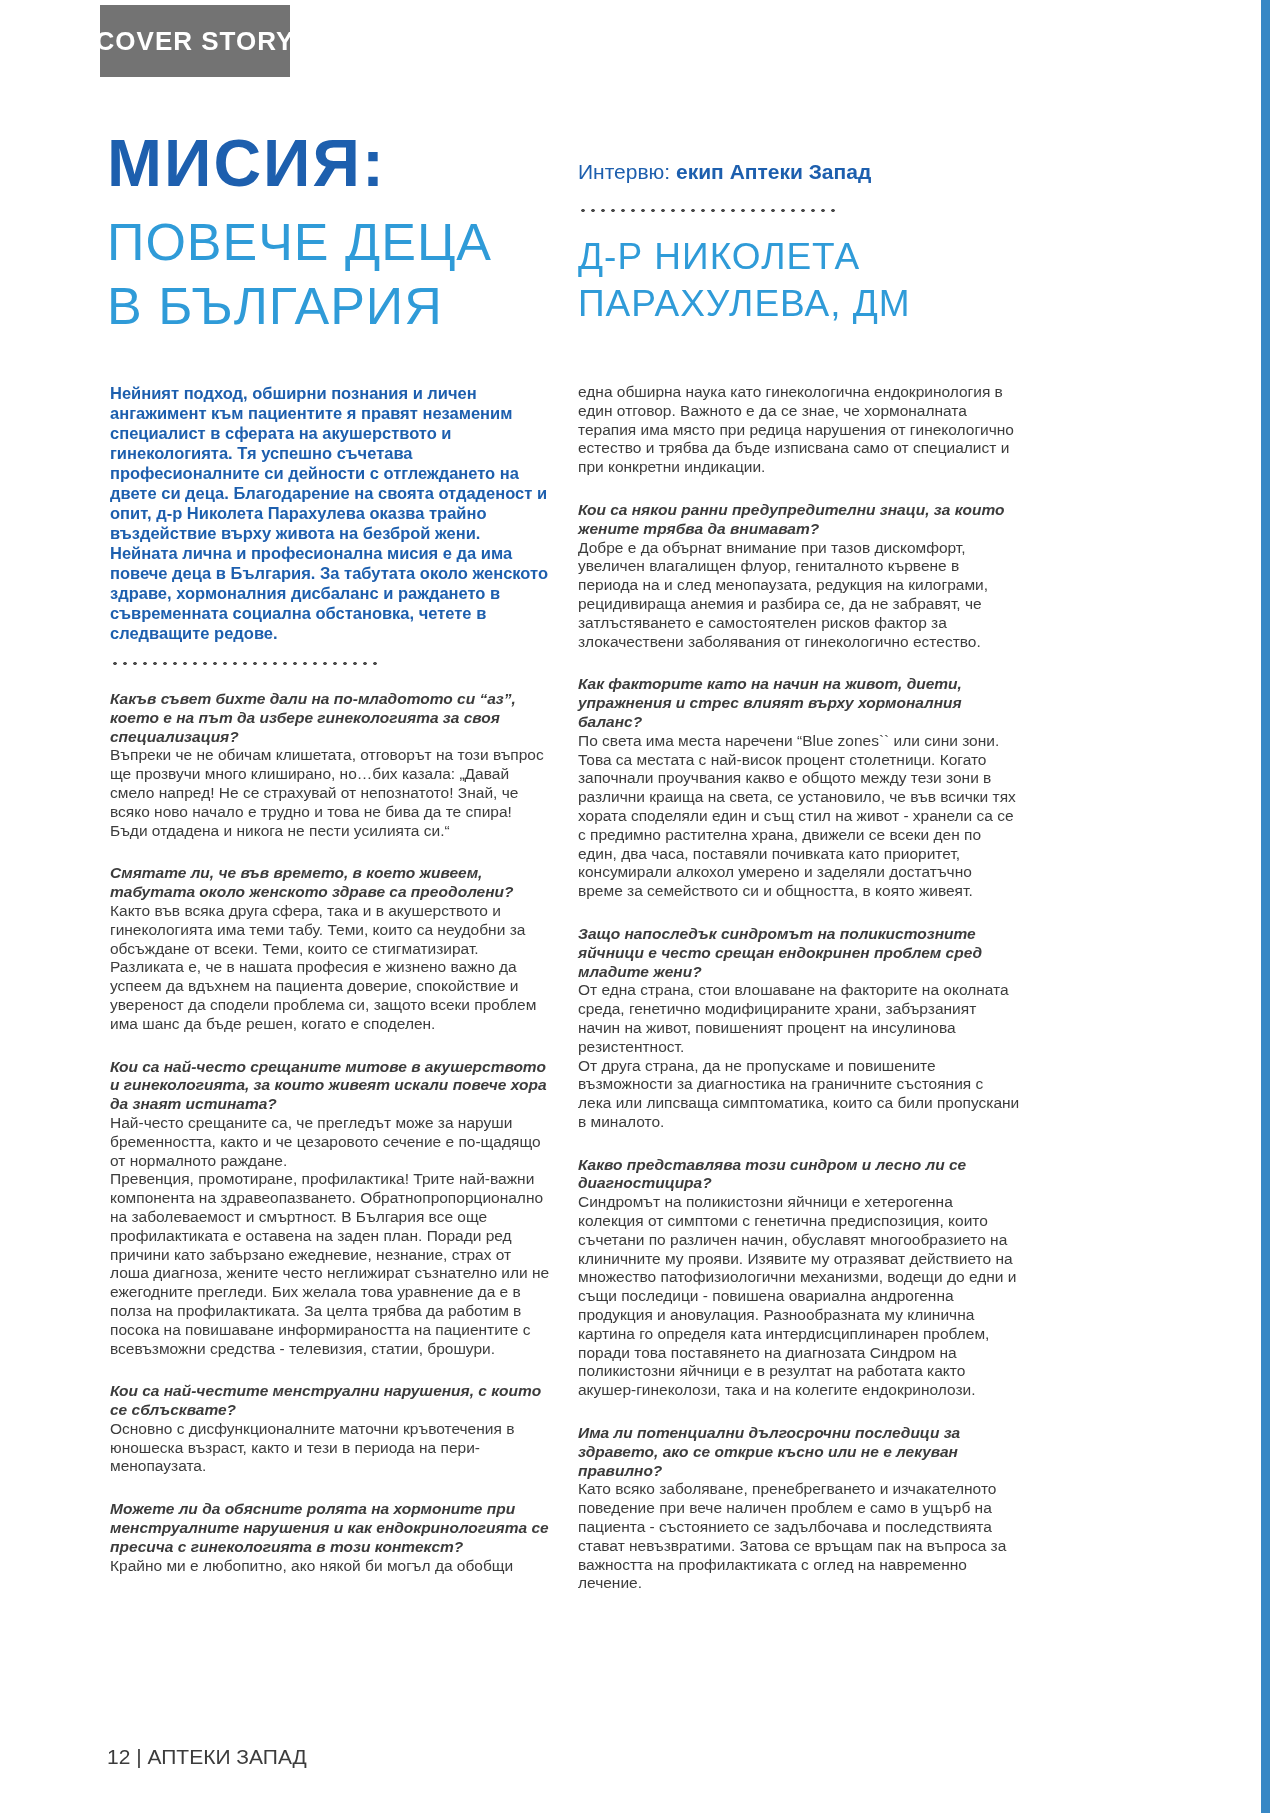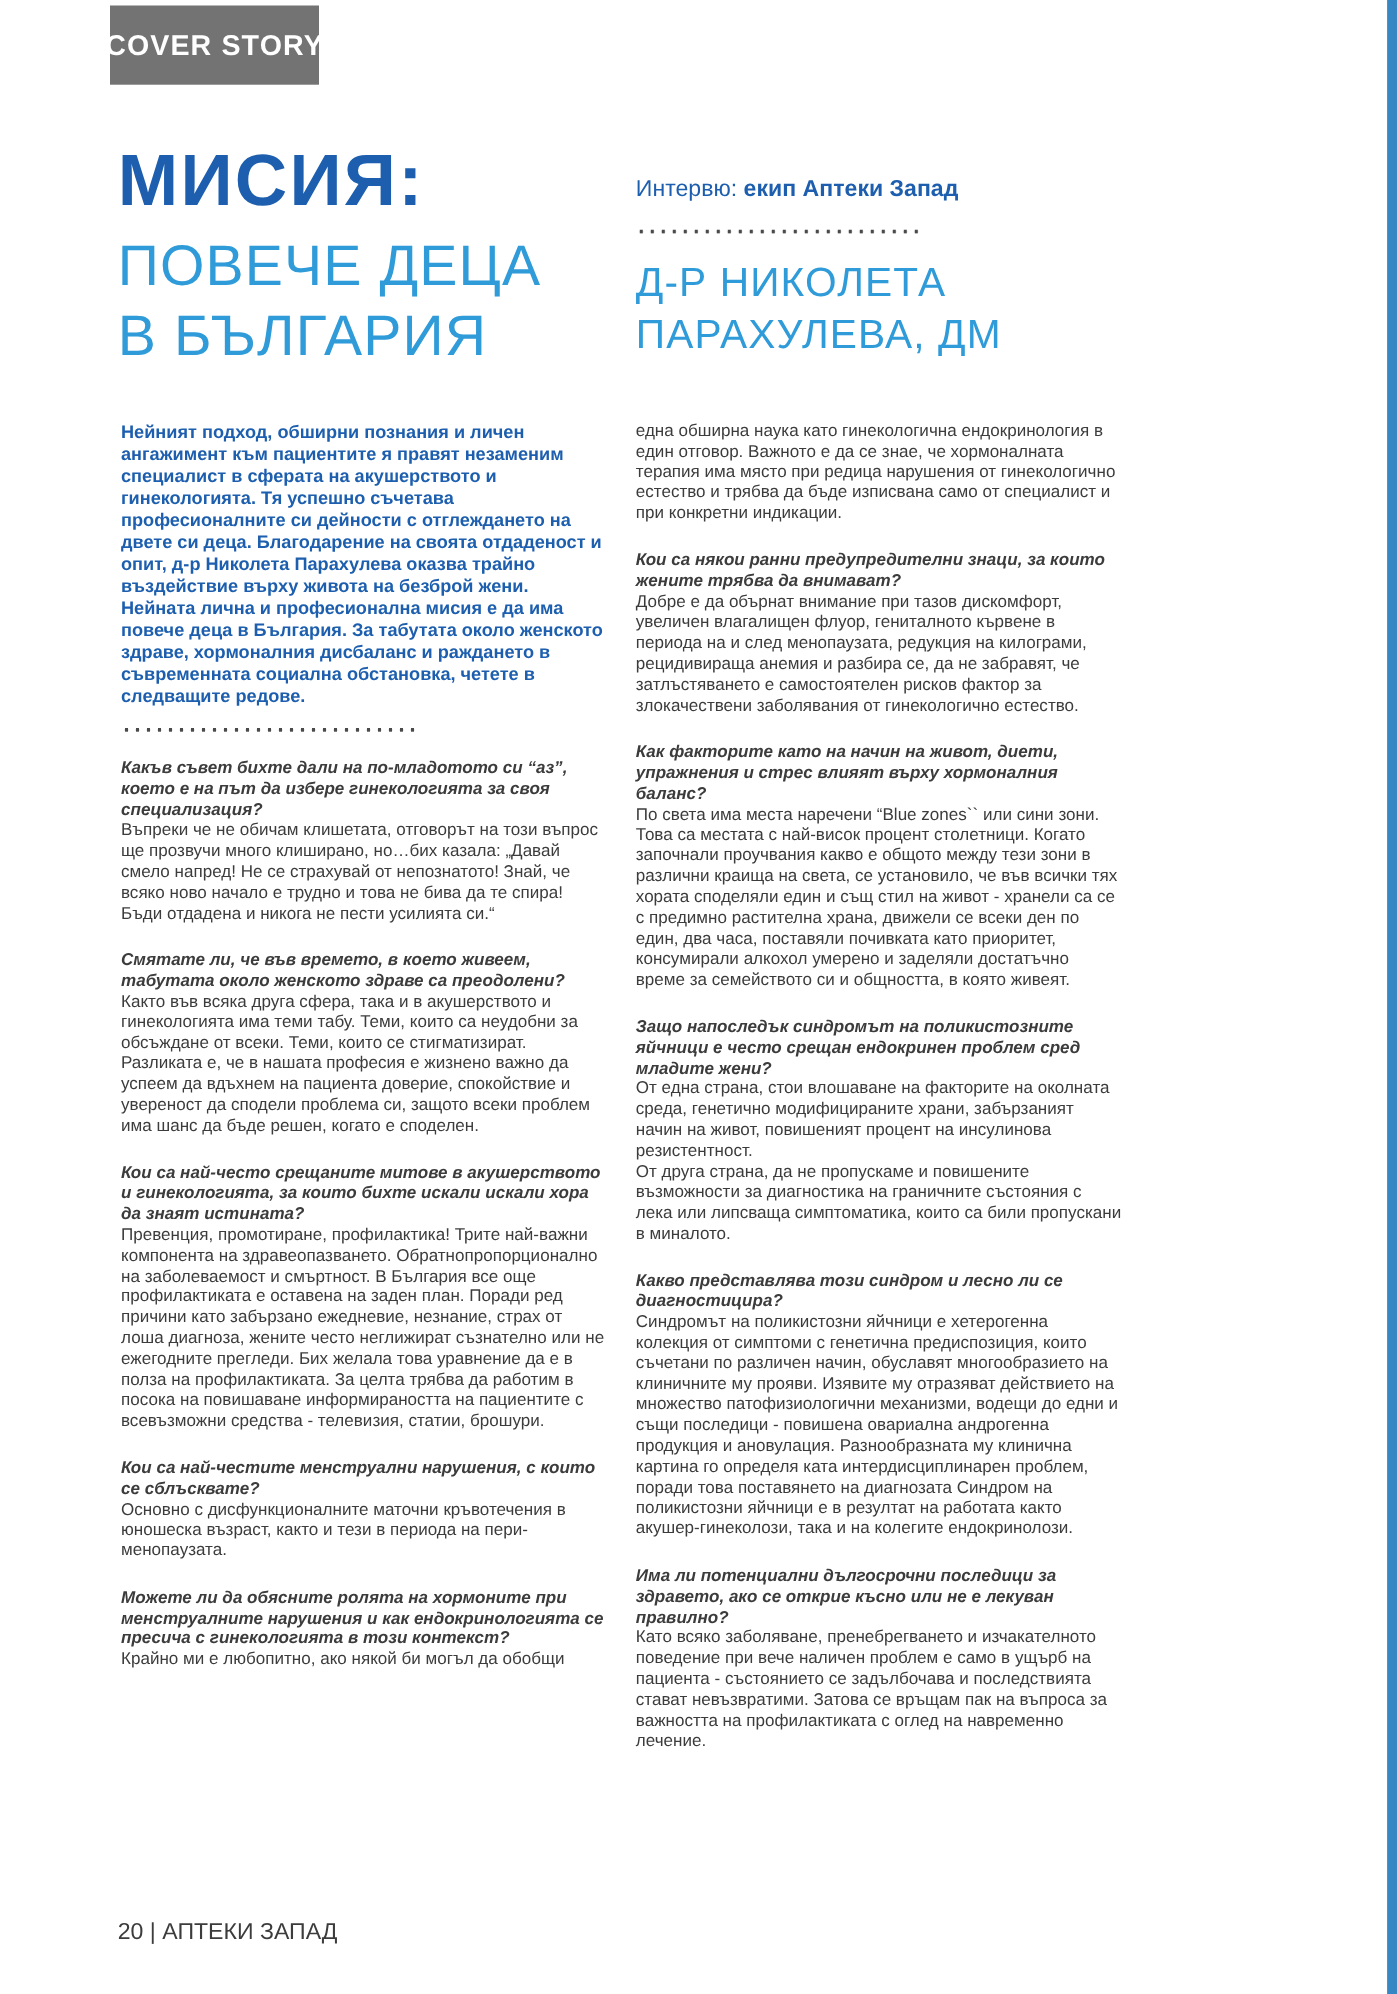--- a/index.html
+++ b/index.html
@@ -105,21 +105,22 @@
   </div>
 
   <div class="col col-left">
     <p class="lead">Нейният подход, обширни познания и личен ангажимент към пациентите я правят незаменим специалист в сферата на акушерството и гинекологията. Тя успешно съчетава професионалните си дейности с отглеждането на двете си деца. Благодарение на своята отдаденост и опит, д-р Николета Парахулева оказва трайно въздействие върху живота на безброй жени. Нейната лична и професионална мисия е да има повече деца в България. За табутата около женското здраве, хормоналния дисбаланс и раждането в съвременната социална обстановка, четете в следващите редове.</p>
     <div class="dotted-line lead-dots"></div>
     <div class="qa">
         <p class="q">Какъв съвет бихте дали на по-младотото си “аз”, което е на път да избере гинекологията за своя специализация?</p>
         <p class="a">Въпреки че не обичам клишетата, отговорът на този въпрос ще прозвучи много клиширано, но…бих казала: „Давай смело напред! Не се страхувай от непознатото! Знай, че всяко ново начало е трудно и това не бива да те спира! Бъди отдадена и никога не пести усилията си.“</p>
         <p class="q">Смятате ли, че във времето, в което живеем, табутата около женското здраве са преодолени?</p>
         <p class="a">Както във всяка друга сфера, така и в акушерството и гинекологията има теми табу. Теми, които са неудобни за обсъждане от всеки. Теми, които се стигматизират. Разликата е, че в нашата професия е жизнено важно да успеем да вдъхнем на пациента доверие, спокойствие и увереност да сподели проблема си, защото всеки проблем има шанс да бъде решен, когато е споделен.</p>
-        <p class="q">Кои са най-често срещаните митове в акушерството и гинекологията, за които бихте искали искали хора да знаят истината?</p>
+        <p class="q">Кои са най-често срещаните митове в акушерството и гинекологията, за които живеят искали повече хора да знаят истината?</p>
+        <p class="a">Най-често срещаните са, че прегледът може за наруши бременността, както и че цезаровото сечение е по-щадящо от нормалното раждане.</p>
         <p class="a">Превенция, промотиране, профилактика! Трите най-важни компонента на здравеопазването. Обратнопропорционално на заболеваемост и смъртност. В България все още профилактиката е оставена на заден план. Поради ред причини като забързано ежедневие, незнание, страх от лоша диагноза, жените често неглижират съзнателно или не ежегодните прегледи. Бих желала това уравнение да е в полза на профилактиката. За целта трябва да работим в посока на повишаване информираността на пациентите с всевъзможни средства - телевизия, статии, брошури.</p>
         <p class="q">Кои са най-честите менструални нарушения, с които се сблъсквате?</p>
         <p class="a">Основно с дисфункционалните маточни кръвотечения в юношеска възраст, както и тези в периода на пери-менопаузата.</p>
         <p class="q">Можете ли да обясните ролята на хормоните при менструалните нарушения и как ендокринологията се пресича с гинекологията в този контекст?</p>
         <p class="a">Крайно ми е любопитно, ако някой би могъл да обобщи</p>
       </div>
   </div>
 
   <div class="col col-right">
     <div class="qa">
@@ -132,16 +133,16 @@
         <p class="a">От една страна, стои влошаване на факторите на околната среда, генетично модифицираните храни, забързаният начин на живот, повишеният процент на инсулинова резистентност.</p>
         <p class="a">От друга страна, да не пропускаме и повишените възможности за диагностика на граничните състояния с лека или липсваща симптоматика, които са били пропускани в миналото.</p>
         <p class="q">Какво представлява този синдром и лесно ли се диагностицира?</p>
         <p class="a">Синдромът на поликистозни яйчници е хетерогенна колекция от симптоми с генетична предиспозиция, които съчетани по различен начин, обуславят многообразието на клиничните му прояви. Изявите му отразяват действието на множество патофизиологични механизми, водещи до едни и същи последици - повишена овариална андрогенна продукция и ановулация. Разнообразната му клинична картина го определя ката интердисциплинарен проблем, поради това поставянето на диагнозата Синдром на поликистозни яйчници е в резултат на работата както акушер-гинеколози, така и на колегите ендокринолози.</p>
         <p class="q">Има ли потенциални дългосрочни последици за здравето, ако се открие късно или не е лекуван правилно?</p>
         <p class="a">Като всяко заболяване, пренебрегването и изчакателното поведение при вече наличен проблем е само в ущърб на пациента - състоянието се задълбочава и последствията стават невъзвратими. Затова се връщам пак на въпроса за важността на профилактиката с оглед на навременно лечение.</p>
       </div>
   </div>
 
   <div class="footer">
-    <span>20 | АПТЕКИ ЗАПАД</span>
+    <span>12 | АПТЕКИ ЗАПАД</span>
   </div>
 
 </div>
 
 </body></html>

